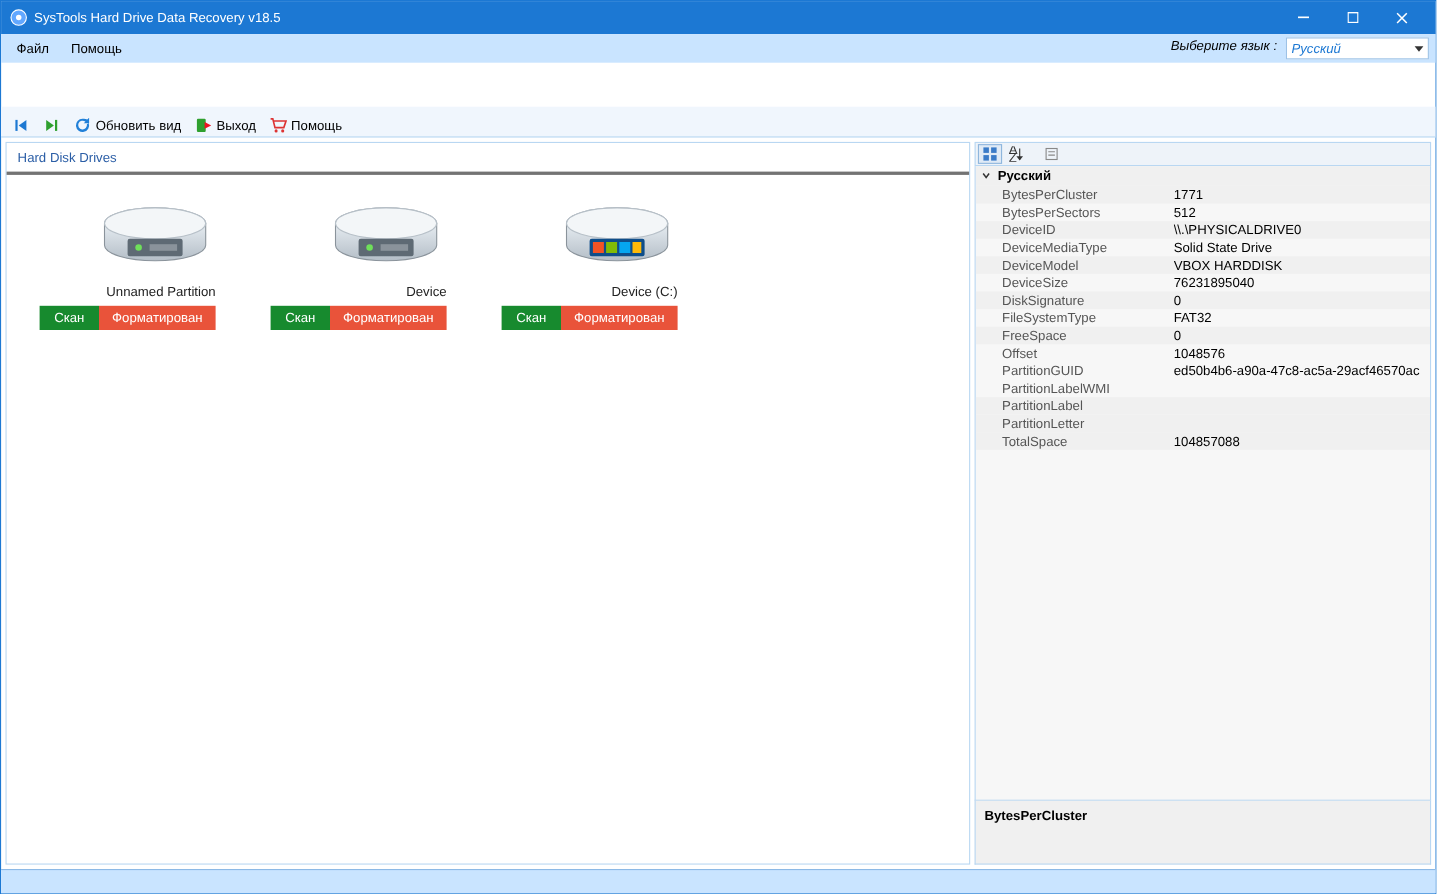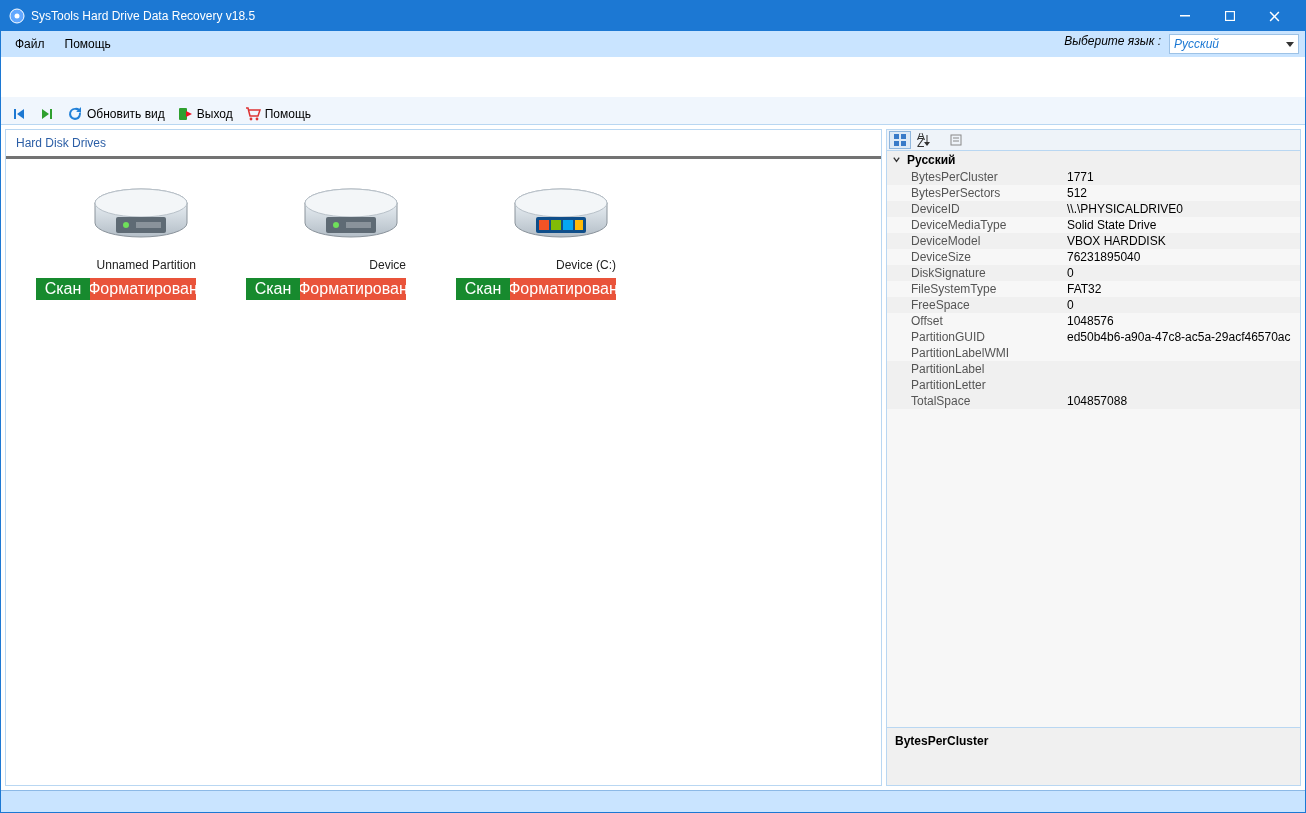--- a/index.html
+++ b/index.html
@@ -17,21 +17,21 @@
 .toolbar { height: 28px; background: #f0f6fd; border-bottom: 1px solid #b9d7f2; display: flex; align-items: flex-end; padding: 0 6px; gap: 4px; margin-top: 40px; }
 .tbtn { display: inline-flex; align-items: center; gap: 4px; padding: 2px 4px; }
 .tbtn svg, .tbtn .ico { width: 16px; height: 16px; }
 .content { flex: 1; display: flex; min-height: 0; border-top: 0; }
 .left-pane { flex: 1; border: 1px solid #b9d7f2; margin: 4px 2px 4px 4px; display: flex; flex-direction: column; background: #fff; }
 .left-header { color: #2b5ea6; padding: 6px 10px; border-bottom: 3px solid #737373; }
 .drives { display: flex; gap: 40px; padding: 20px; align-items: flex-start; }
 .drive { width: 170px; display: flex; flex-direction: column; align-items: flex-end; gap: 6px; }
 .drive-label { font-size: 12px; color: #222; }
 .drive-actions { display: flex; width: 160px; }
-.btn { flex: 0 0 auto; height: 22px; display: flex; align-items: center; justify-content: center; color: #fff; font-size: 16px; padding: 0 6px; }
+.btn { flex: 0 0 auto; height: 22px; display: flex; align-items: center; justify-content: center; color: #fff; font-size: 12px; padding: 0 6px; }
 .btn.scan { background: #178a2e; width: 54px; }
 .btn.fmt { background: #e9533a; width: 106px; overflow: hidden; white-space: nowrap; }
 .right-pane { width: 415px; margin: 4px 4px 4px 2px; display: flex; flex-direction: column; }
 .prop-toolbar { height: 22px; background: #eef3f9; border: 1px solid #b9d7f2; display: flex; align-items: center; padding: 0 2px; gap: 2px; }
 .prop-toolbar .ptbtn { width: 22px; height: 18px; display: flex; align-items: center; justify-content: center; border: 1px solid transparent; }
 .prop-toolbar .ptbtn.active { border: 1px solid #8fb6dd; background: #dfeaf6; }
 .prop-grid { flex: 1; border: 1px solid #b9d7f2; border-top: 0; background: #f7f7f7; overflow: auto; }
 .prop-section { }
 .prop-section-h { display: flex; align-items: center; gap: 6px; padding: 2px 4px; font-weight: bold; background: #f0f0f0; }
 .prop-section-h .chev { width: 10px; text-align: center; }

